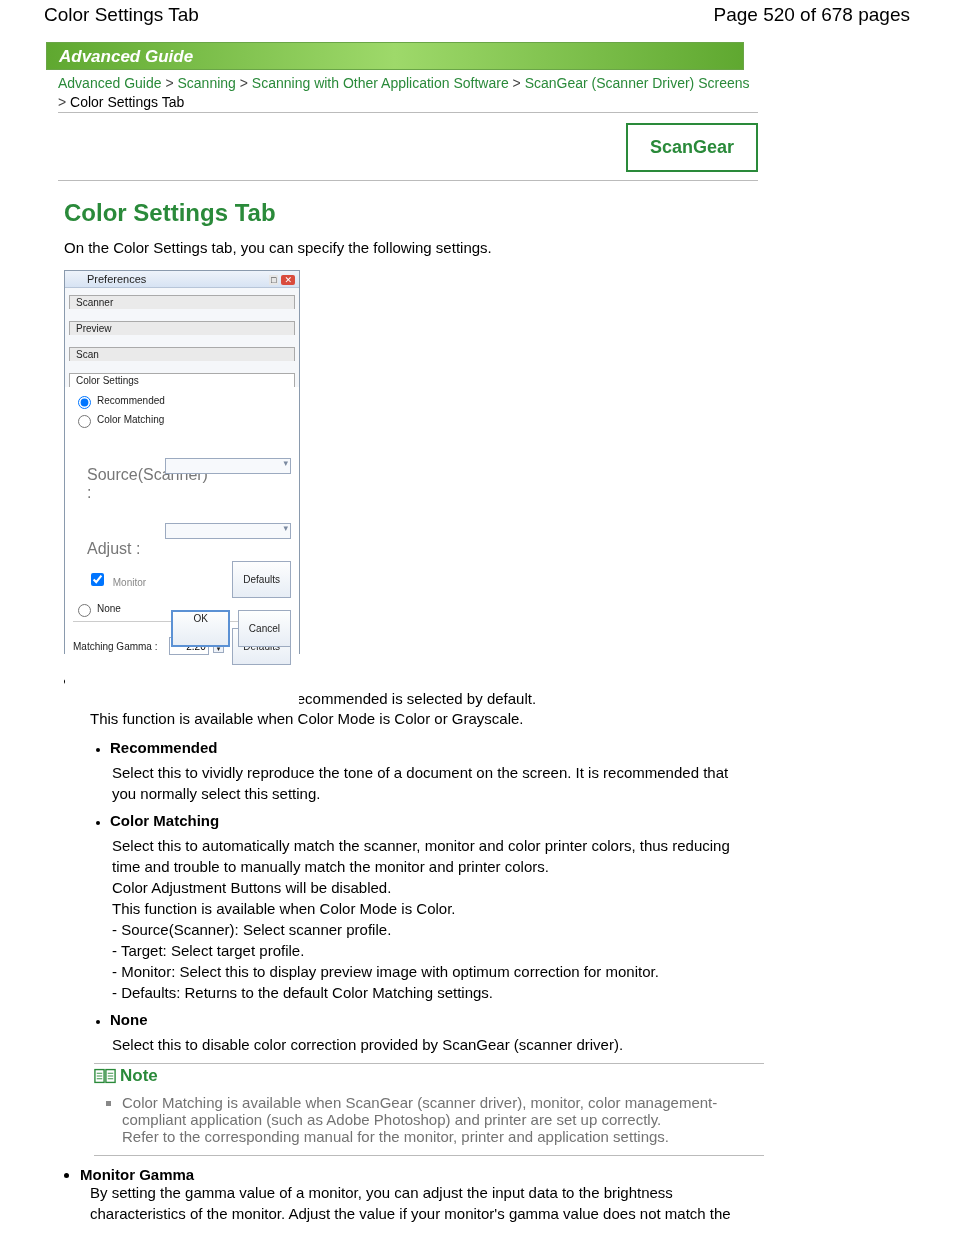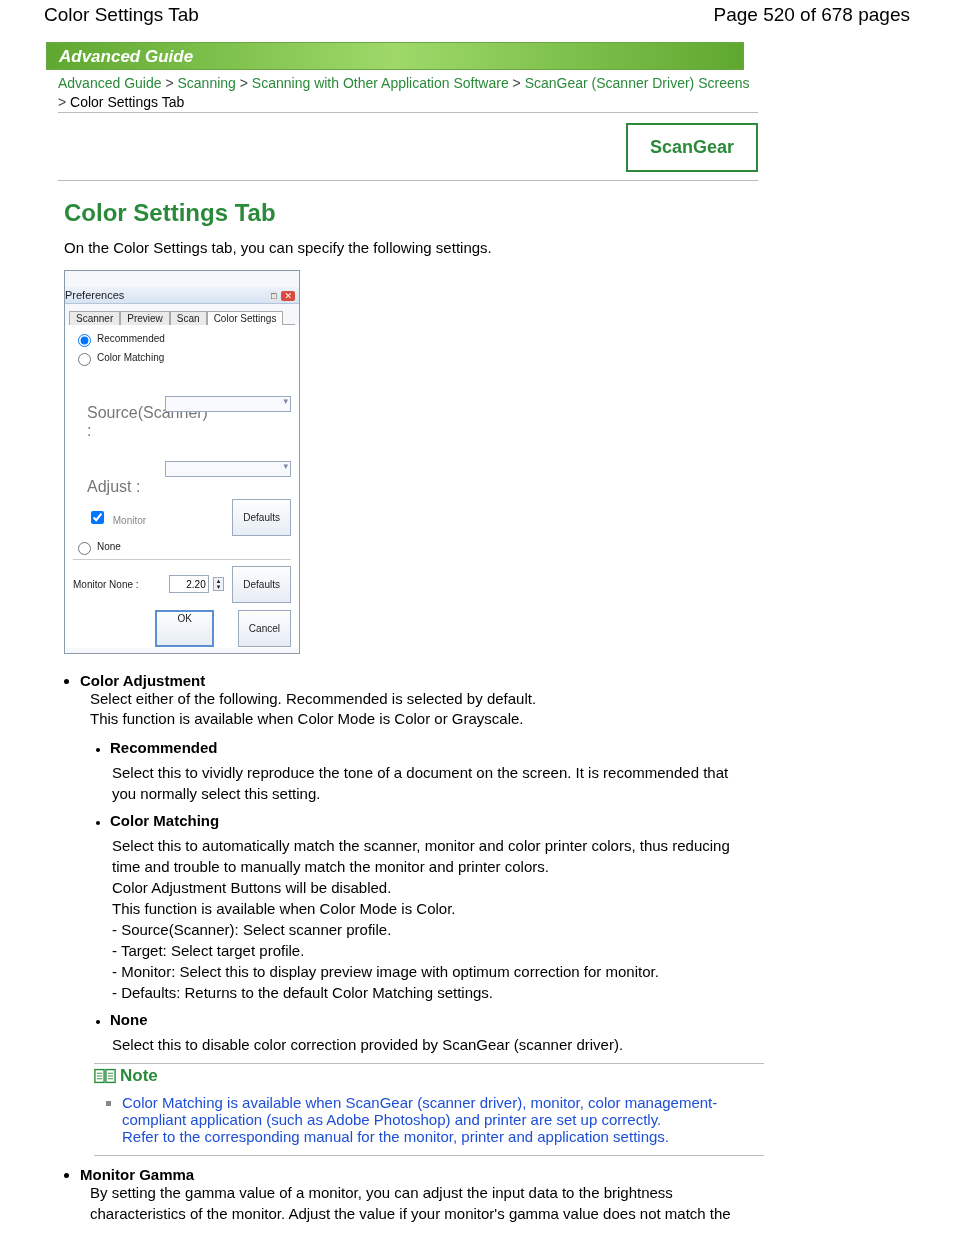--- a/index.html
+++ b/index.html
@@ -70,32 +70,31 @@
     font-family: "Segoe UI", Tahoma, sans-serif;
     font-size: 10px;
     color: #222;
     position: relative;
     background: #f5f7fa;
     box-sizing: border-box;
   }
   .prefs-title {
     display: flex; justify-content: space-between; align-items: center;
     background: linear-gradient(#eef3fa, #d7e3f3);
-    padding: 2px 4px 2px 0;
+    padding: 2px 4px 2px 22px;
     border-bottom: 1px solid #b7c5d8;
     font-size: 11px;
-    margin-top: 16px;
   }
   .win-ctrls span { font-size: 9px; }
   .win-close { background:#d94b3d; color:#fff; padding:0 3px; border-radius:2px; }
   .win-max { background:#e6e6e6; padding:0 2px; }
   .prefs-tabs {
     margin: 6px 4px 0 4px;
     border-bottom: 1px solid #aaa;
-    display: flex; gap: 0;
+    display: flex; gap: 12px; flex-direction: column;
   }
   .prefs-tab {
     border: 1px solid #aaa;
     border-bottom: none;
     padding: 1px 6px;
     background: #eaeaea;
     font-size: 10px;
     position: relative; top: 1px;
   }
   .prefs-tab.active { background: #fff; }
@@ -116,21 +115,21 @@
     padding: 12px 10px; font-size: 10px;
   }
   .p-sep { border-bottom: 1px solid #ccc; margin: 4px 0 6px 0; }
   .p-gamma-input {
     width: 34px; height: 14px; border: 1px solid #9caac0; font-size: 10px;
     text-align: right; padding-right: 2px; background:#fff;
   }
   .p-spin { width:10px; font-size:7px; line-height:6px; text-align:center; border:1px solid #9caac0; background:#eef2f8; }
   .prefs-footer {
     position: absolute; bottom: 6px; right: 8px;
-    display: flex; gap: 24px;
+    display: flex; gap: 8px;
   }
   .prefs-footer .ok { border: 2px solid #5b91d4; padding: 1px 20px; font-size:10px; background:linear-gradient(#fdfefe,#e7edf5); }
 
   
   .outer-list { margin: 18px 0 0 64px; width: 700px; }
   .outer-list ul.l1 { list-style: disc; padding-left: 16px; margin: 0; }
   .outer-list ul.l1 > li { margin-bottom: 10px; }
   .outer-list ul.l1 > li::marker { font-size: 15px; }
   .item-title { font-weight: bold; text-align: center; }
   .item-body { margin: 0 0 10px 10px; line-height: 1.35; font-size: 15px; }
@@ -143,21 +142,21 @@
     margin: 6px 0 10px 14px;
     border-top: 1px solid #bbb;
     border-bottom: 1px solid #bbb;
     padding: 0 0 10px 0;
   }
   .note-head { display:flex; align-items:center; gap:4px; padding-top:2px; }
   .note-icon { width:22px; height:16px; }
   .note-title { color:#2a8a3a; font-weight:bold; font-size:17px; }
   ul.note-list { list-style: square; padding-left: 28px; margin: 8px 0 0 0; color:#888; }
   ul.note-list li { color:#888; }
-  ul.note-list li span { color:#1d4ed8; }
+  ul.note-list li span { color:#737373; }
 </style>
 </head>
 <body>
 
 <div class="top-row">
   <div>Color Settings Tab</div>
   <div>Page 520 of 678 pages</div>
 </div>
 
 <div class="guide-banner">Advanced Guide</div>
@@ -218,21 +217,21 @@
         <label style="color:#888">Monitor</label>
       </span>
       <span class="p-btn">Defaults</span>
     </div>
     <div class="p-row">
       <input type="radio" style="">
       <label>None</label>
     </div>
     <div class="p-sep"></div>
     <div class="p-row" style="gap:4px;">
-      <span style="width:96px">Monitor None :</span>
+      <span style="width:96px">Matching Gamma :</span>
       <input class="p-gamma-input" value="2.20" style="">
       <div class="p-spin">▴<br>▾</div>
       <span style="flex:1"></span>
       <span class="p-btn">Defaults</span>
     </div>
   </div>
   <div class="prefs-footer">
     <span class="ok">OK</span>
     <span class="p-btn">Cancel</span>
   </div>

